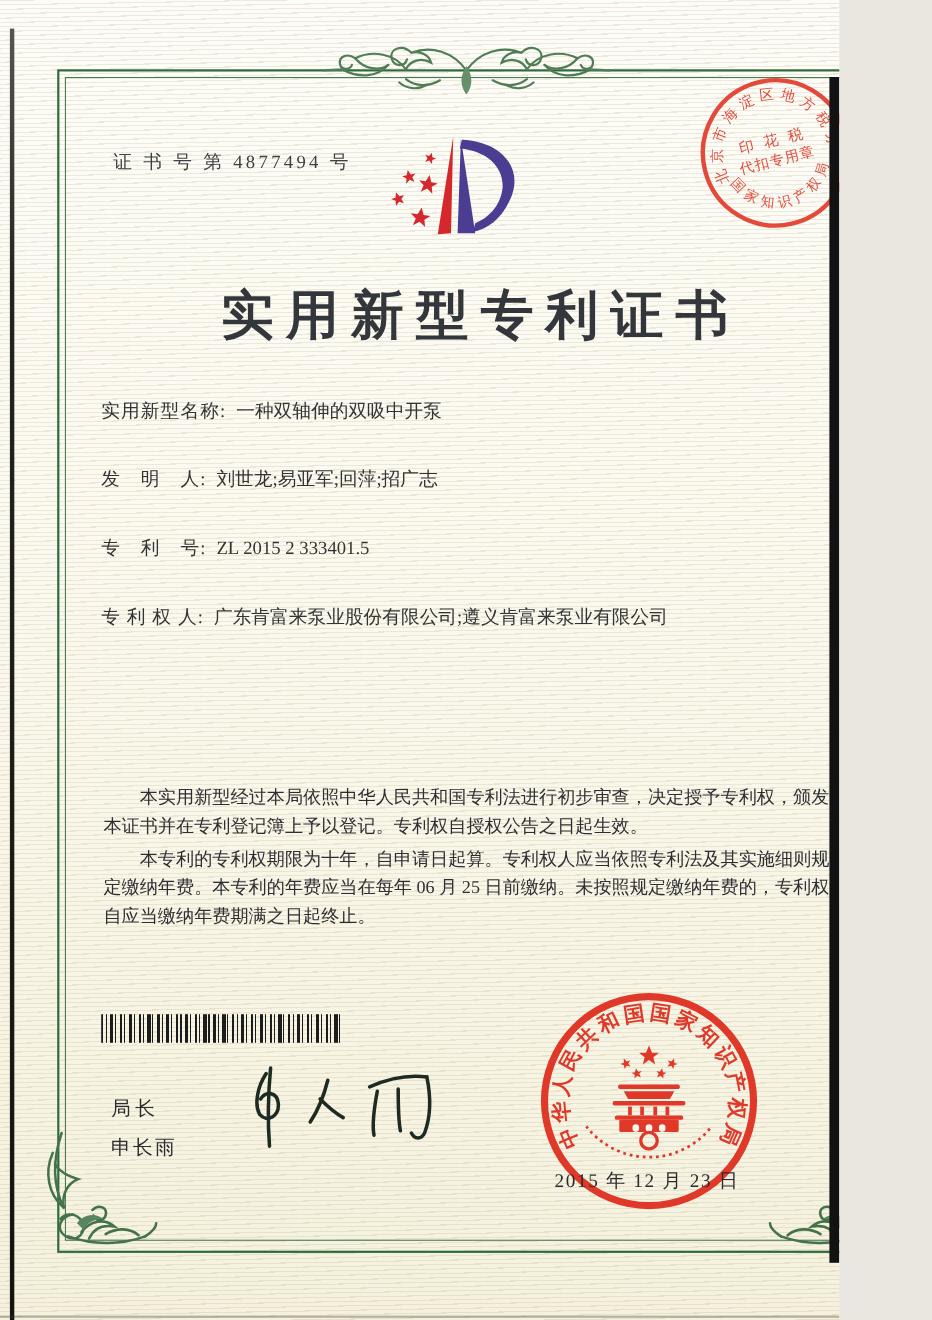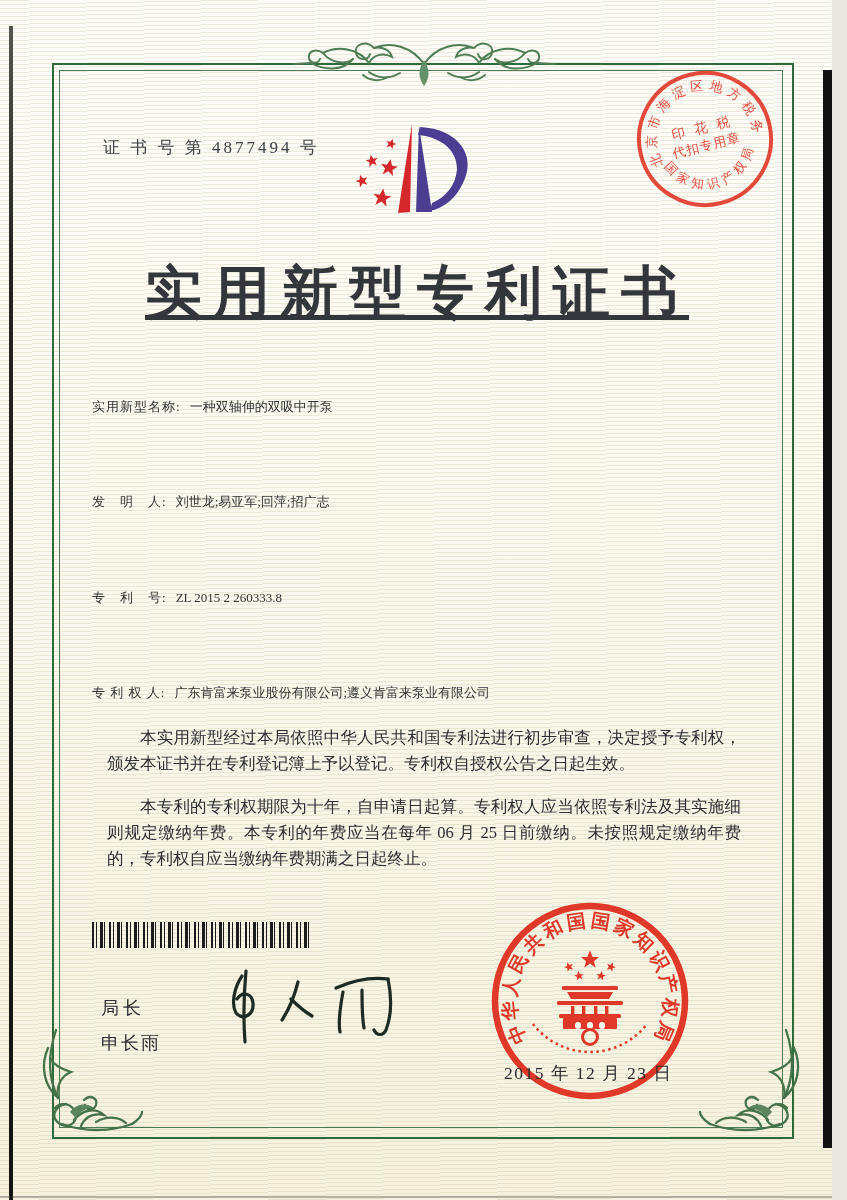--- a/index.html
+++ b/index.html
@@ -1,41 +1,41 @@
 <!DOCTYPE html>
 <html><head>
 <meta charset="utf-8">
 <style>
   html,body{margin:0;padding:0;background:#e9e7e0;}
   .page{
-    position:relative;width:832px;height:1200px;overflow:hidden;
+    position:relative;width:763px;height:1200px;overflow:hidden;
     background:linear-gradient(180deg,#fdfcf8 0%,#fbf9ef 45%,#f5f1de 100%);
     font-family:"Liberation Serif","DejaVu Serif",serif;color:#2f2f33;
   }
   .guilloche{
     position:absolute;inset:0;z-index:0;pointer-events:none;
     background:repeating-linear-gradient(179deg,rgba(176,170,120,.22) 0 1px,rgba(255,255,255,0) 1px 4px);
   }
   .frame-outer{position:absolute;left:52px;top:63px;width:738px;height:1072px;border:2.5px solid #2e6b3c;z-index:1;}
   .frame-inner{position:absolute;left:59px;top:70px;width:722px;height:1056px;border:1px solid #4c7a52;z-index:1;}
   .edge-left{position:absolute;left:9px;top:26px;width:4px;height:1174px;background:linear-gradient(180deg,#56554f,#23231f 20%,#131310);z-index:8;}
   .edge-right{position:absolute;right:0;top:70px;width:9px;height:1078px;background:#121212;z-index:8;}
   .edge-bottom{position:absolute;left:0;bottom:2px;height:2px;width:100%;background:rgba(60,60,55,.35);z-index:8;}
 
   .cert-no{position:absolute;left:103px;top:136px;z-index:3;font-size:17px;letter-spacing:3px;color:#3d4146;}
-  .title{position:absolute;left:48px;top:255px;width:738px;text-align:center;z-index:3;
-         font-size:57px;font-weight:600;letter-spacing:11px;color:#33373b;text-decoration:underline;}
+  .title{position:absolute;left:68px;top:255px;width:738px;text-align:center;z-index:3;
+         font-size:48px;font-weight:600;letter-spacing:11px;color:#33373b;}
 
   .fields{position:absolute;left:92px;top:362px;width:660px;z-index:3;}
-  .field-row{height:62.4px;font-size:13px;line-height:24px;white-space:nowrap;margin-top:33px;}
+  .field-row{height:62.4px;font-size:17px;line-height:24px;white-space:nowrap;}
   .field-label{letter-spacing:1px;color:#333;}
   .field-value{margin-left:9px;color:#333;}
 
   .paras{position:absolute;left:90px;top:708px;width:668px;z-index:3;}
-  .paras p{margin:17px;font-size:16.5px;line-height:26px;text-indent:2em;text-align:justify;color:#2e2e32;}
+  .paras p{margin:4px;font-size:16.5px;line-height:26px;text-indent:2em;text-align:justify;color:#2e2e32;}
 
   .barcode{position:absolute;left:92px;top:922px;width:219px;height:26px;z-index:3;
     background:repeating-linear-gradient(90deg,
       #1c1c1c 0 2px,transparent 2px 4px,
       #1c1c1c 4px 5px,transparent 5px 8px,
       #1c1c1c 8px 11px,transparent 11px 12.5px,
       #1c1c1c 12.5px 13.5px,transparent 13.5px 17px);
   }
 
   .logo{position:absolute;left:353px;top:112px;z-index:3;}
@@ -143,21 +143,21 @@
   <div class="title">实用新型专利证书</div>
 
   <div class="fields">
     <div class="field-row">
       <span class="field-label">实用新型名称:</span><span class="field-value">一种双轴伸的双吸中开泵</span>
     </div>
     <div class="field-row">
       <span class="field-label">发　明　人:</span><span class="field-value">刘世龙;易亚军;回萍;招广志</span>
     </div>
     <div class="field-row">
-      <span class="field-label">专　利　号:</span><span class="field-value">ZL 2015 2 260333.8</span>
+      <span class="field-label">专　利　号:</span><span class="field-value">ZL 2015 2 333401.5</span>
     </div>
     <div class="field-row">
       <span class="field-label">专 利 权 人:</span><span class="field-value">广东肯富来泵业股份有限公司;遵义肯富来泵业有限公司</span>
     </div>
   </div>
 
   <div class="paras">
     <p>本实用新型经过本局依照中华人民共和国专利法进行初步审查，决定授予专利权，颁发本证书并在专利登记簿上予以登记。专利权自授权公告之日起生效。</p>
     <p>本专利的专利权期限为十年，自申请日起算。专利权人应当依照专利法及其实施细则规定缴纳年费。本专利的年费应当在每年 06 月 25 日前缴纳。未按照规定缴纳年费的，专利权自应当缴纳年费期满之日起终止。</p>
   </div>

